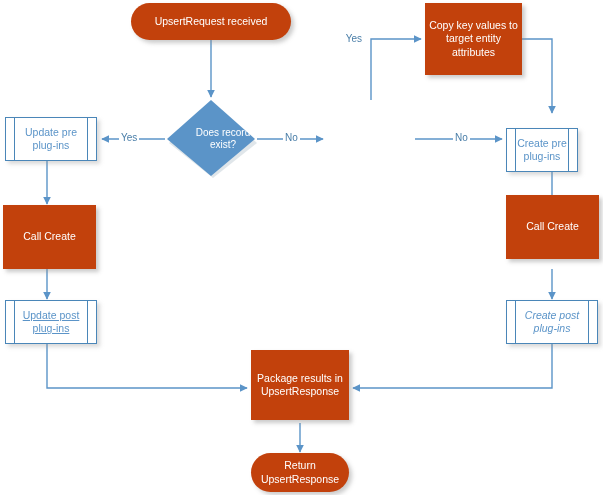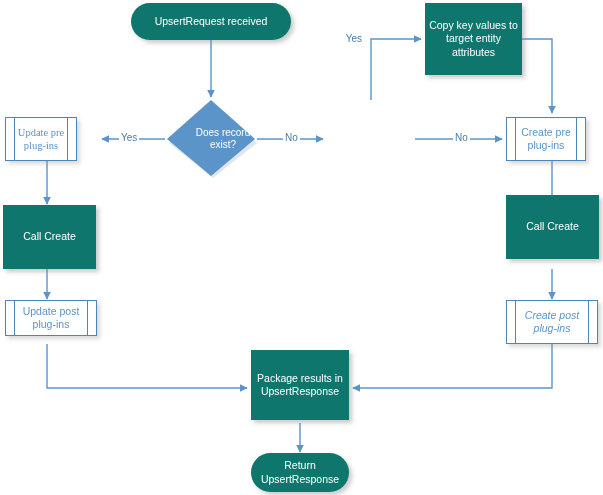--- a/index.html
+++ b/index.html
@@ -31,21 +31,21 @@
     box-sizing: border-box;
     display: flex;
     align-items: center;
     justify-content: center;
     text-align: center;
     line-height: 1.25;
     z-index: 3;
   }
   
   .solid {
-    background: #0f766e;
+    background: #c2410c;
     color: #ffffff;
     font-size: 10.5px;
     box-shadow: 3px 3px 4px rgba(140,140,140,0.45);
   }
   .terminator {
     border-radius: 22px;
   }
   
   .predef {
     background: #ffffff;
@@ -151,37 +151,37 @@
 
   <div class="diamond-wrap" style="left:165px; top:100px; width:92px; height:78px;">
     <svg class="diamond-shape" viewBox="0 0 92 78" preserveAspectRatio="none">
       <polygon points="48,4 92,43 48,78 4,43" fill="#CFD8DF" opacity="0.65"></polygon>
       <polygon points="46,0 90,39 46,76 2,39" fill="#5B94C8"></polygon>
     </svg>
     <div class="diamond-label" style="padding-right:4px; padding-bottom:3px;">Does record<br>exist?</div>
   </div>
 
 
-  <div class="node predef" style="left:5px; top:117px; width:72px; height:44px;font-family:Liberation Serif, serif;">
+  <div class="node predef" style="left:5px; top:117px; width:92px; height:44px;">
     <span class="pl">Update pre<br>plug-ins</span>
   </div>
 
-  <div class="node predef" style="left:506px; top:117px; width:80px; height:44px;">
+  <div class="node predef" style="left:506px; top:128px; width:72px; height:44px;">
     <span class="pl">Create pre<br>plug-ins</span>
   </div>
 
   <div class="node solid" style="left:3px; top:205px; width:93px; height:64px;">
     <span>Call Create</span>
   </div>
 
   <div class="node solid" style="left:506px; top:195px; width:93px; height:64px;">
     <span>Call Create</span>
   </div>
 
-  <div class="node predef" style="left:5px; top:300px; width:92px; height:36px;">
+  <div class="node predef" style="left:5px; top:300px; width:92px; height:44px;text-decoration:underline;">
     <span class="pl">Update post<br>plug-ins</span>
   </div>
 
   <div class="node predef" style="left:506px; top:300px; width:92px; height:44px;font-style:italic;">
     <span class="pl">Create post<br>plug-ins</span>
   </div>
 
   <div class="node solid" style="left:251px; top:350px; width:98px; height:70px;">
     <span>Package results in<br>UpsertResponse</span>
   </div>

